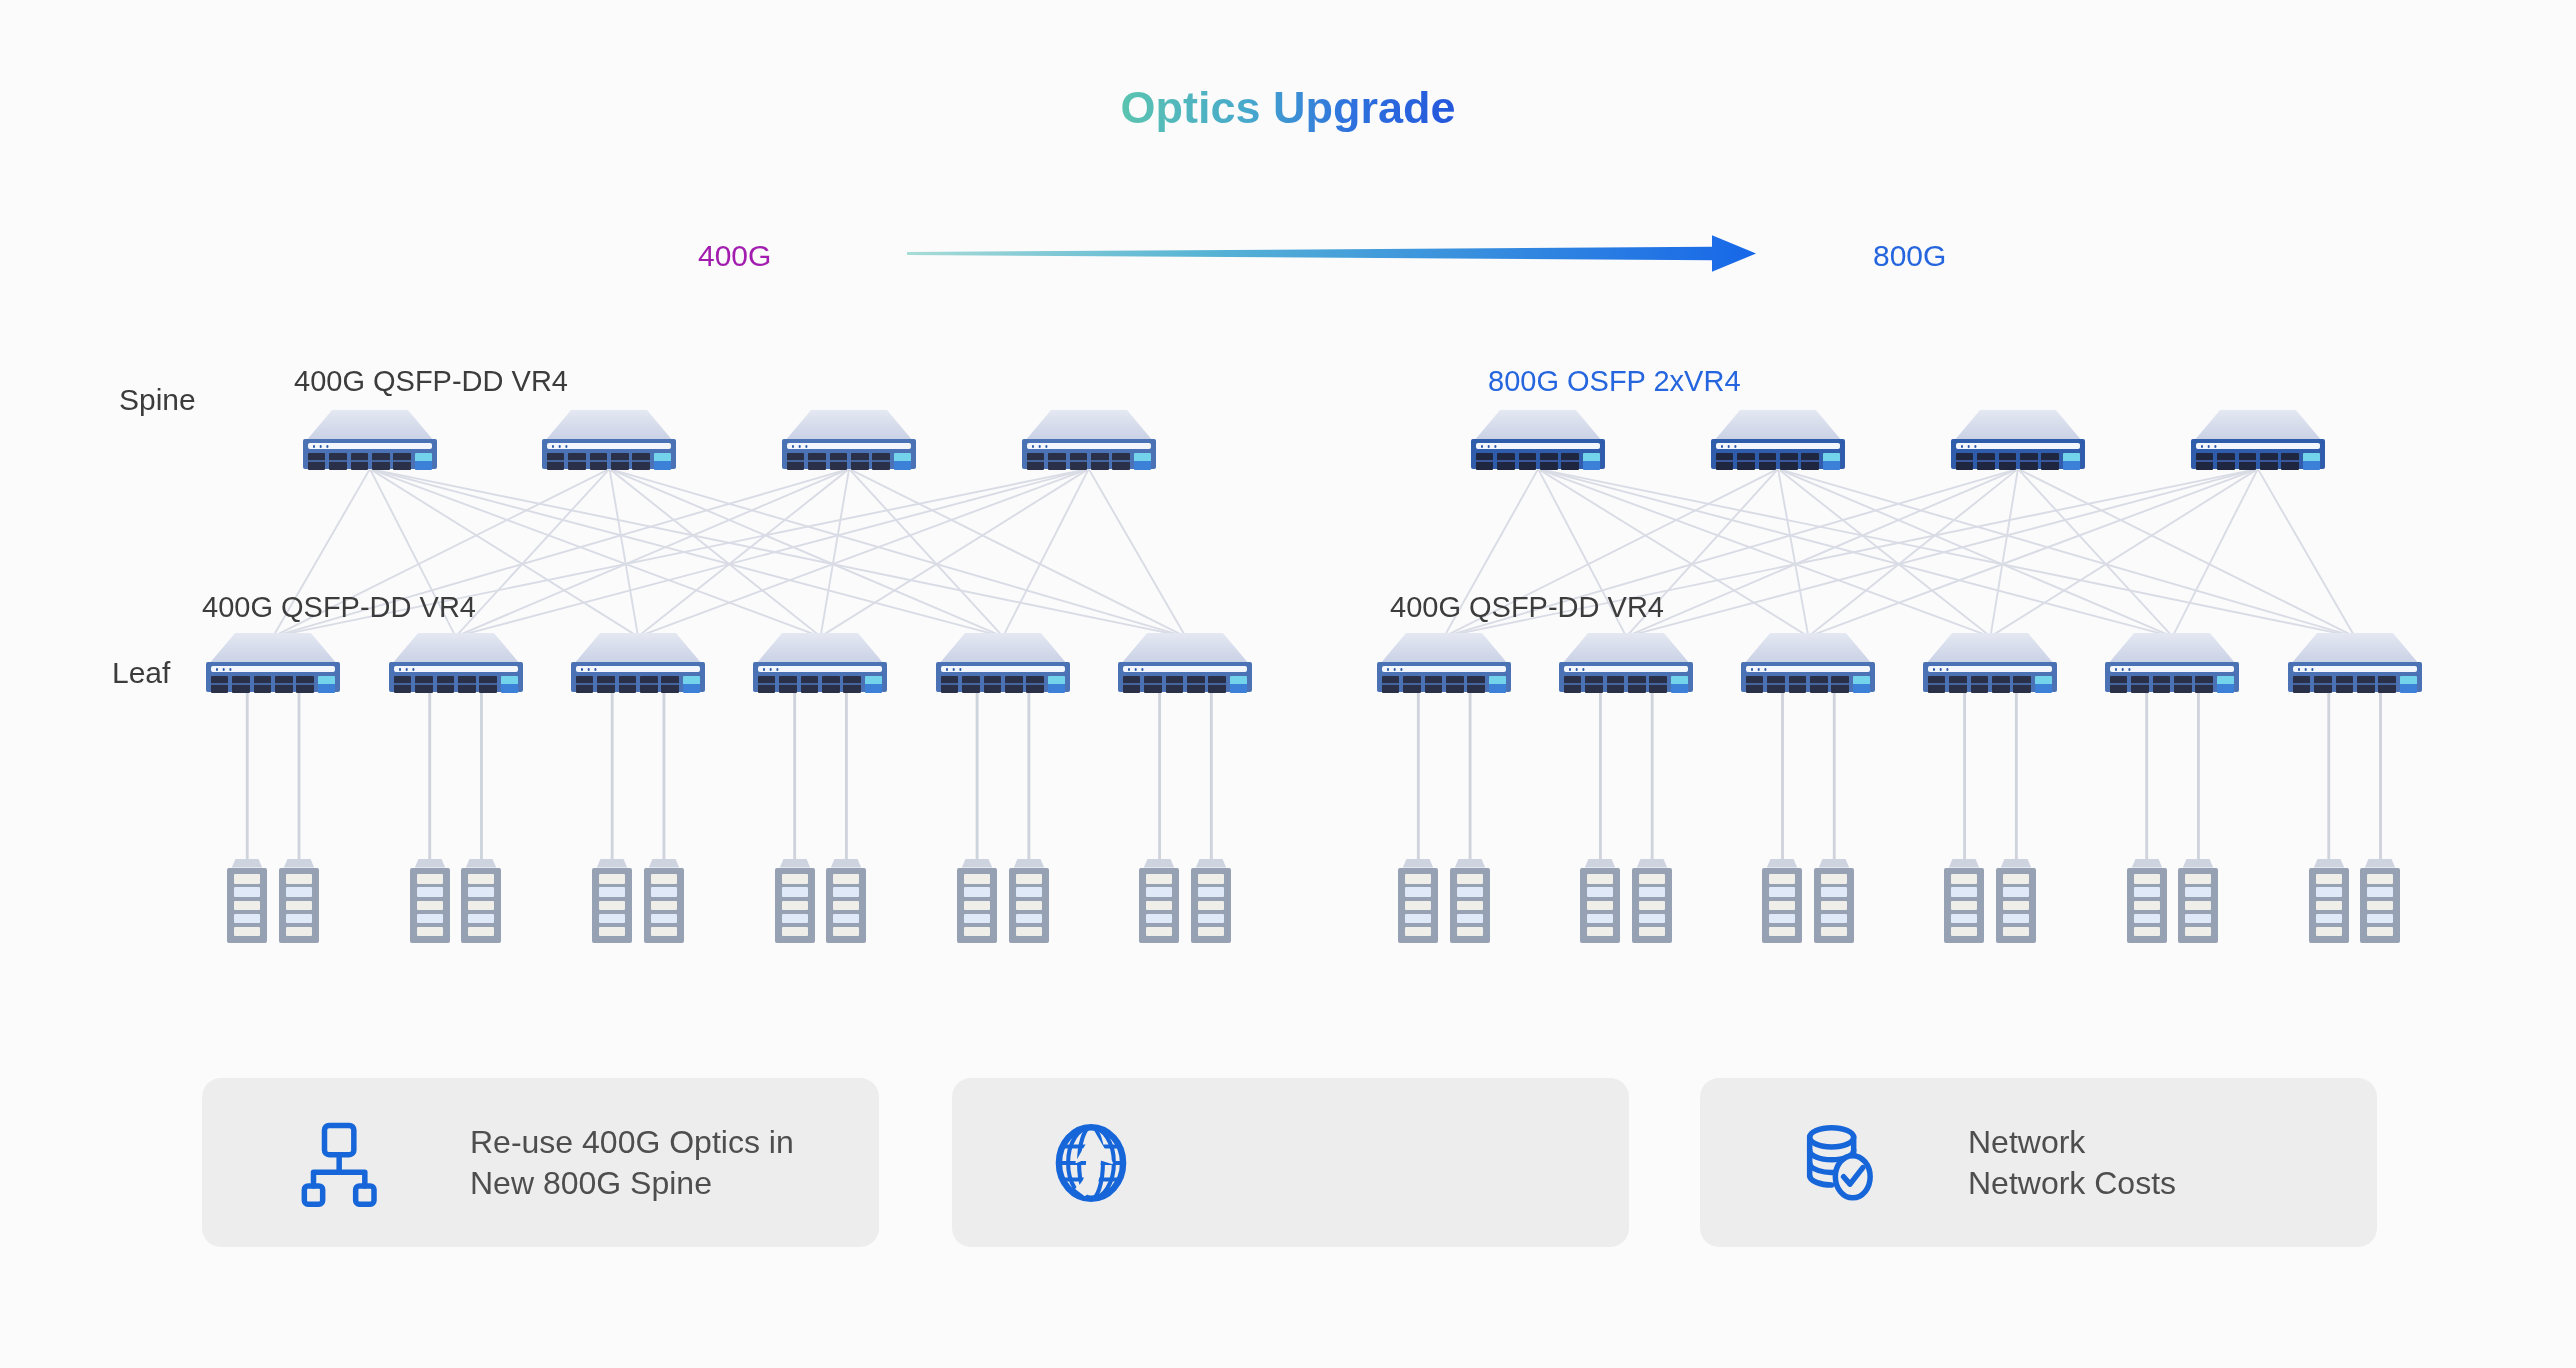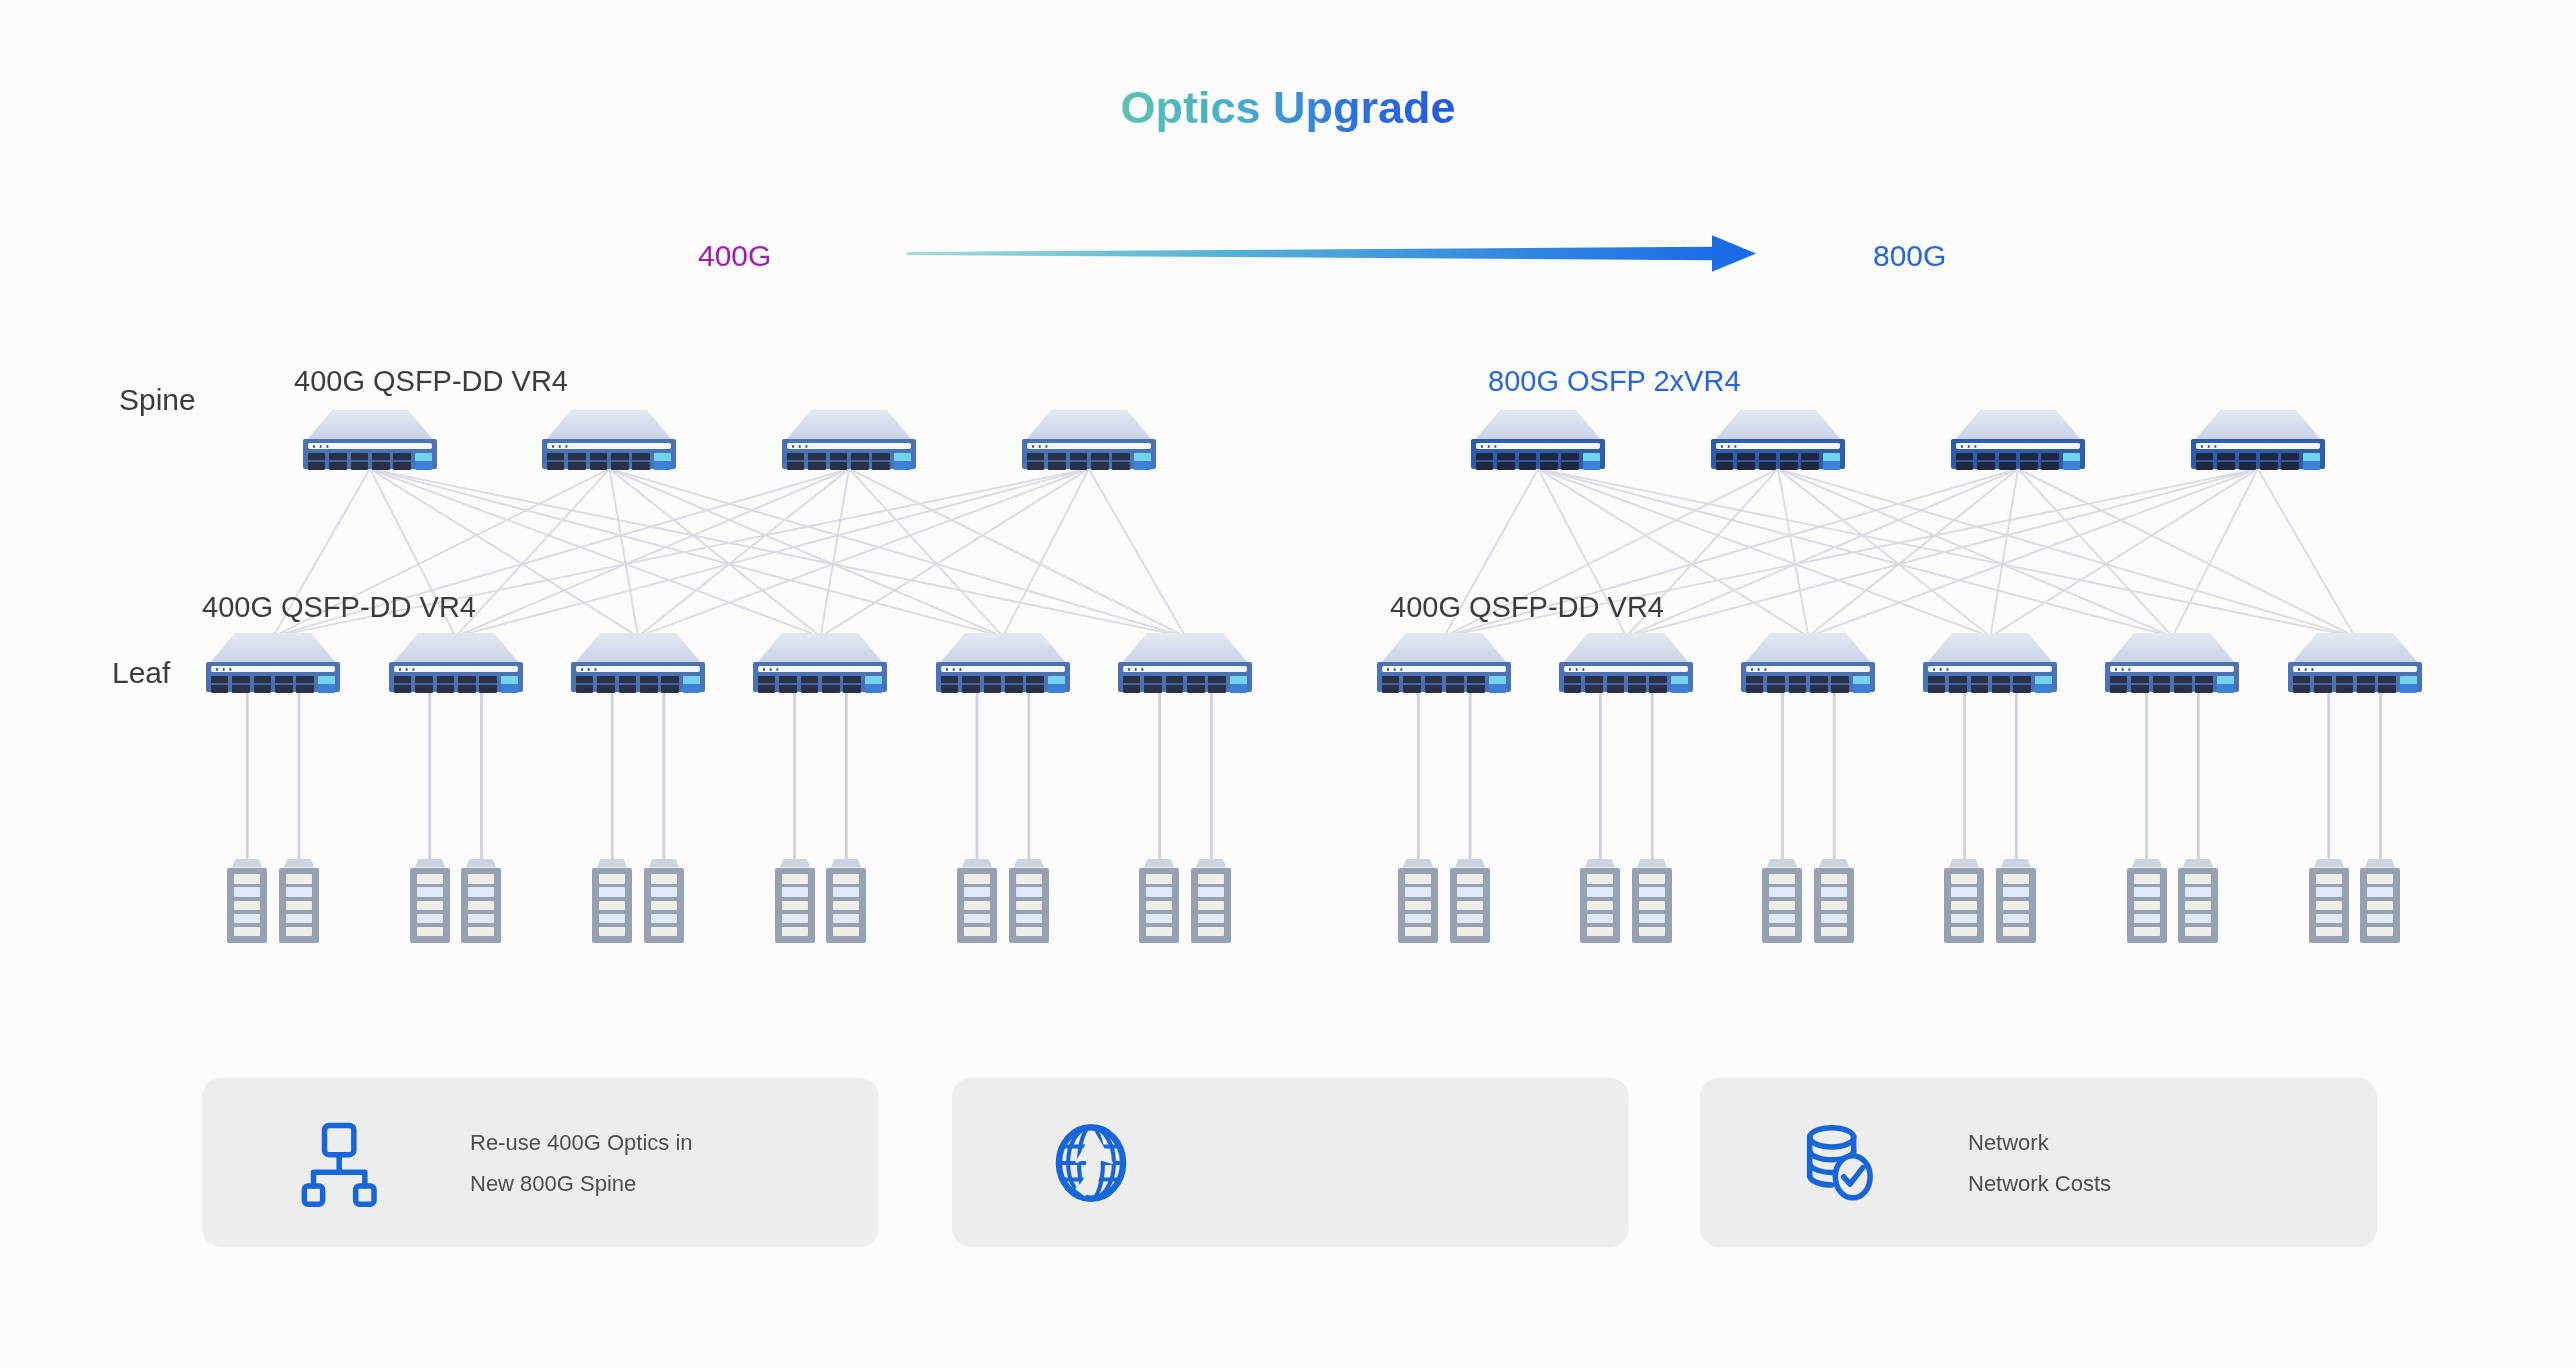--- a/index.html
+++ b/index.html
@@ -44,21 +44,21 @@
   .server{position:absolute;width:40px;height:84px;z-index:2}
   .srv-cap{height:8.6px;margin:0 4.8px;background:#CED4DF;clip-path:polygon(12% 0,88% 0,100% 100%,0 100%)}
   .srv-body{position:absolute;top:8.6px;left:0;right:0;bottom:0;background:#96A1B4;border-radius:1.9px;
     padding:6.7px 6.7px;display:flex;flex-direction:column;gap:3.8px;box-sizing:border-box}
   .slat{flex:1;background:#F0EEE8;border-radius:1px}
   .slat.b{background:#E0E9F7}
   
   .card{position:absolute;top:1078px;height:169px;width:677px;background:#EDEDEE;border-radius:19px;z-index:2}
   .card-icon{position:absolute;left:95px;top:50%;transform:translateY(-50%);width:88px;height:88px}
   .card-text{position:absolute;left:268px;top:50%;transform:translateY(-50%);
-    font-size:22px;line-height:41px;color:#4E4E4E;white-space:nowrap}
+    font-size:32px;line-height:41px;color:#4E4E4E;white-space:nowrap}
 </style>
 </head>
 <body>
 
 <h1 class="page-title"><span>Optics</span><span class="t2">Upgrade</span></h1>
 
 <span class="arrow-label" style="left:698px;top:239px">400G</span>
 <svg id="upgrade-arrow" width="901" height="69" viewBox="0 0 940 72">
   <defs>
     <linearGradient id="arrowGrad" x1="0" y1="0" x2="1" y2="0">

